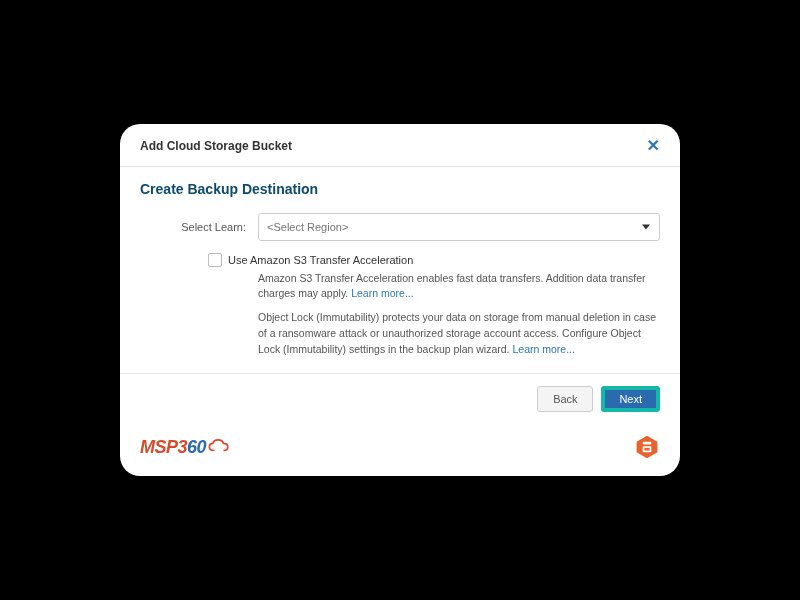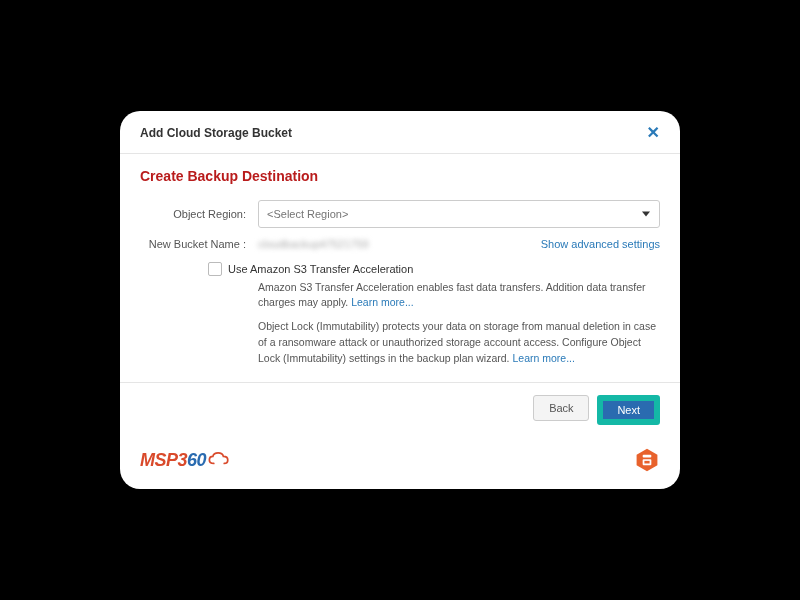--- a/index.html
+++ b/index.html
@@ -37,21 +37,21 @@
       font-weight: 700;
       cursor: pointer;
       line-height: 1;
     }
     .content {
       padding: 14px 20px 8px 20px;
     }
     .section-title {
       font-size: 14px;
       font-weight: 700;
-      color: #b91c1c;
+      color: #0c4a6e;
       margin-bottom: 16px;
     }
     .form-row {
       display: flex;
       align-items: center;
       margin-bottom: 10px;
     }
     .label-col {
       width: 118px;
       text-align: right;
@@ -181,21 +181,21 @@
       justify-content: center;
       padding: 9px 14px;
     }
     .btn-secondary {
       background: #f4f4f4;
       border: 1px solid #ccc;
       color: #555;
     }
     .btn-primary {
       background: #2a6bb0;
-      border: 6px solid #14b8a6;
+      border: 4px solid #14b8a6;
       color: #fff;
     }
     .brand-bar {
       padding: 10px 20px 16px 20px;
       display: flex;
       align-items: center;
       justify-content: space-between;
     }
     .msp-logo {
       font-weight: 800;
@@ -227,32 +227,27 @@
   <div class="header">
     <div class="header-title">Add Cloud Storage Bucket</div>
     <div class="close-icon">✕</div>
   </div>
 
   <div class="content">
     <div class="section-title">Create Backup Destination</div>
 
 
     <div class="form-row">
-      <div class="label-col">Object Region:</div>
+      <div class="label-col">Select Learn:</div>
       <div class="field-col select-wrapper">
         <input class="select-input" readonly="" placeholder="&lt;Select Region&gt;" style="">
         <div class="select-caret"></div>
       </div>
     </div>
 
-    <div class="bucket-row">
-      <div class="label-col">New Bucket Name :</div>
-      <div class="bucket-value">cloudbackup47521759</div>
-      <div class="advanced-link">Show advanced settings</div>
-    </div>
 
     <div class="checkbox-block">
       <div class="checkbox-row">
         <span class="cb"></span>
         <span class="cb-label">Use Amazon S3 Transfer Acceleration</span>
       </div>
     </div>
     <div class="help-text">
       <span>Amazon S3 Transfer Acceleration enables fast data transfers. Addition data transfer charges may apply. </span><span class="link">Learn more...</span>
     </div>

